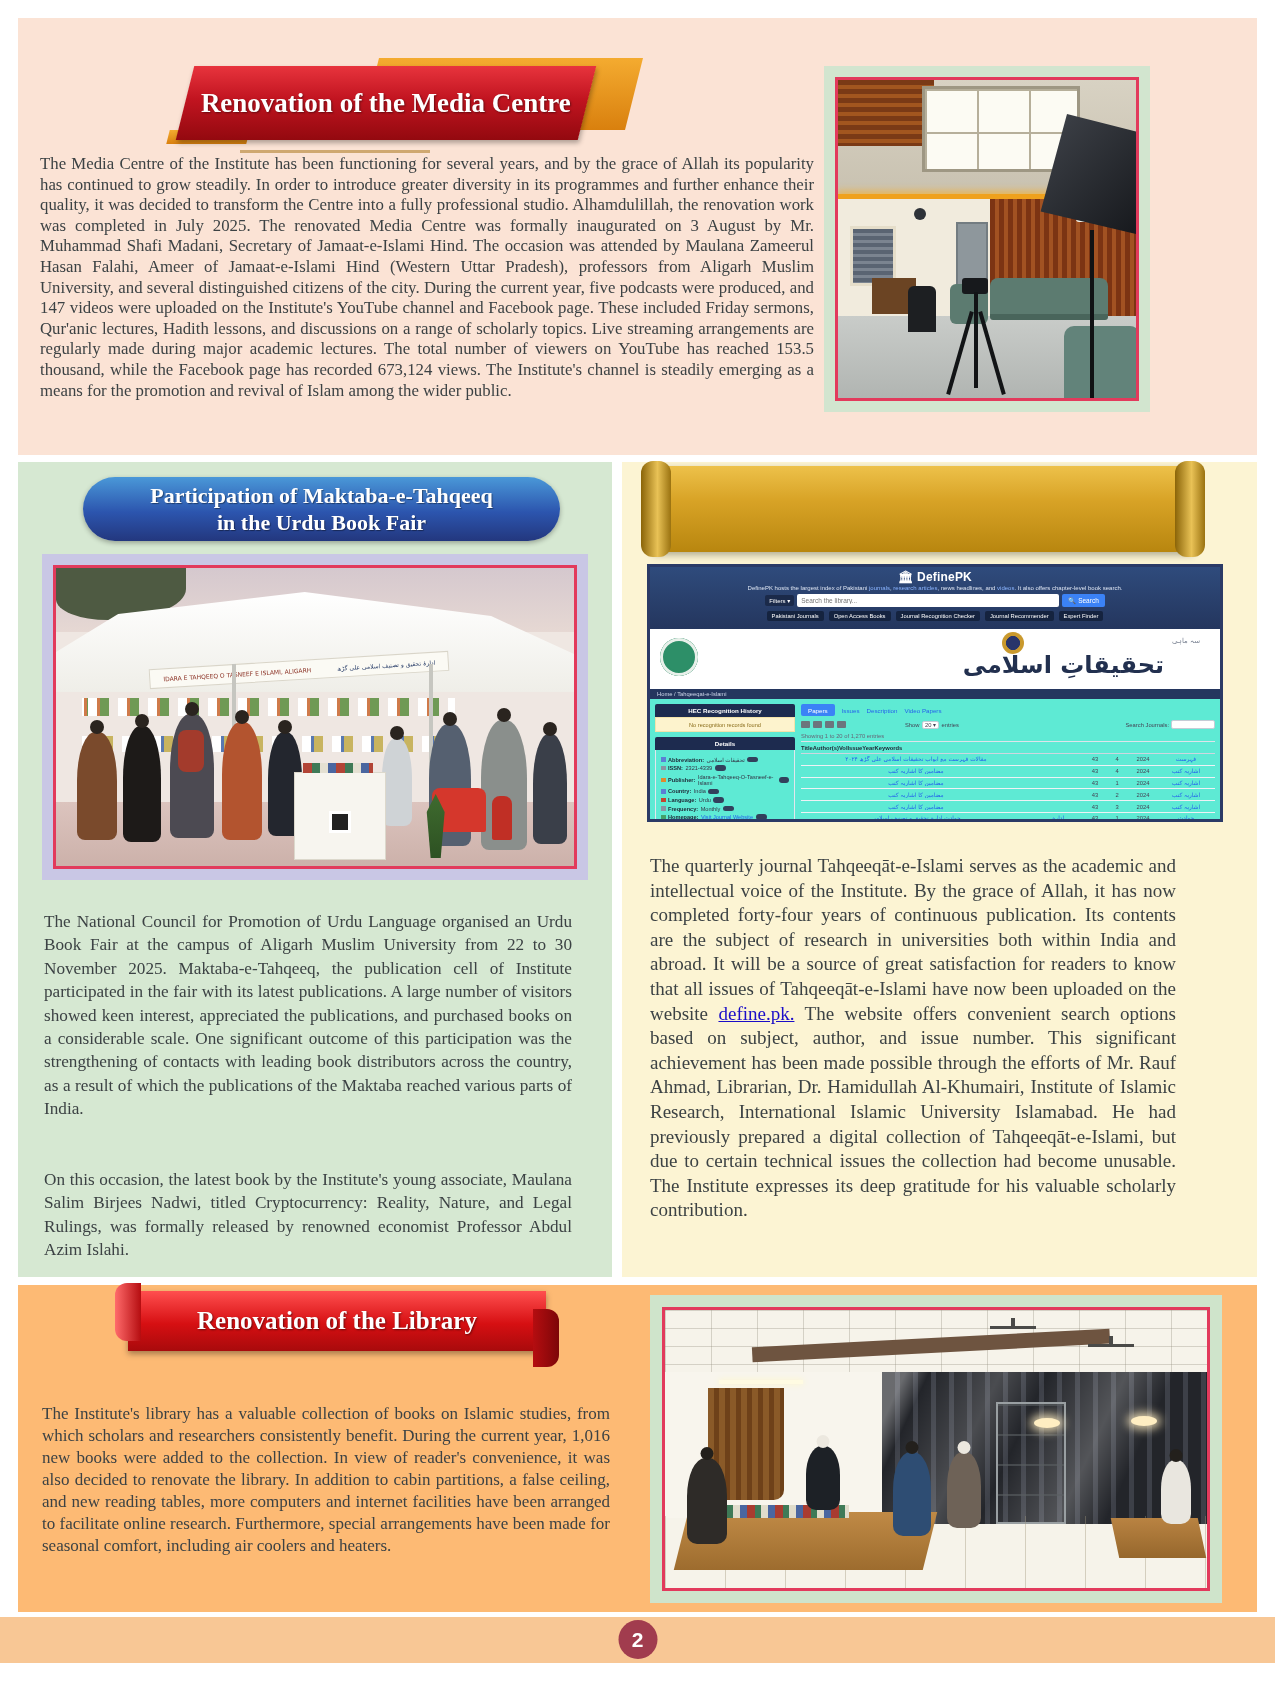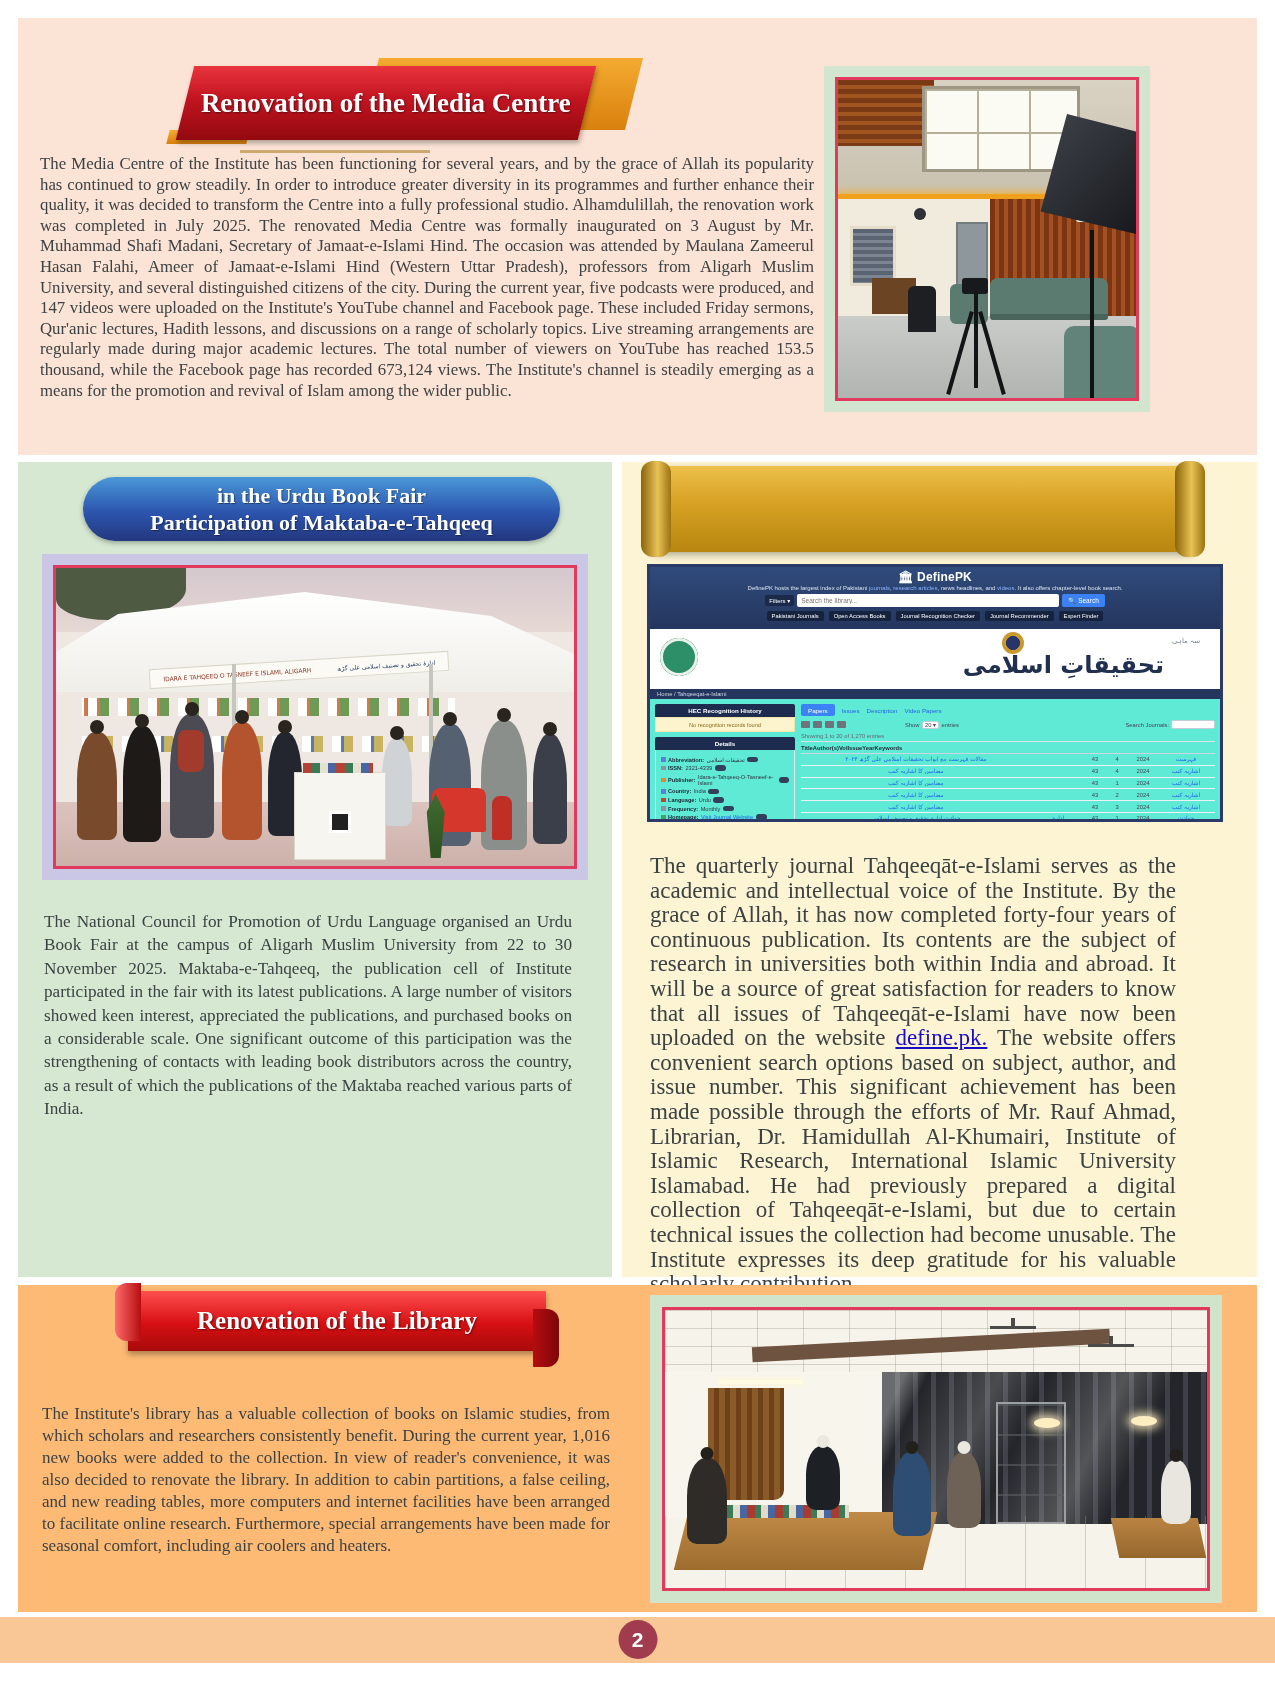--- a/index.html
+++ b/index.html
@@ -11,21 +11,21 @@
   .panel-peach{left:18px;top:18px;width:1239px;height:437px;background:#fbe3d5}
   .panel-green{left:18px;top:462px;width:594px;height:815px;background:#d6e8d2}
   .panel-yellow{left:622px;top:462px;width:635px;height:815px;background:#fcf4d3}
   .panel-blue{left:18px;top:1285px;width:1239px;height:327px;background:#fdba74}
 
   
   .body-p{font-family:"Liberation Serif","DejaVu Serif",serif;text-align:justify;color:#3c4244}
   .media-body{position:absolute;left:22px;top:136px;width:774px;font-size:16.8px;line-height:20.6px}
   .bf-p1{position:absolute;left:26px;top:448px;width:528px;font-size:17.2px;line-height:23.4px}
   .bf-p2{position:absolute;left:26px;top:706px;width:528px;font-size:17.2px;line-height:23.4px}
-  .web-p{position:absolute;left:28px;top:392px;width:526px;font-size:23px;line-height:24.6px}
+  .web-p{position:absolute;left:28px;top:392px;width:526px;font-size:19px;line-height:24.6px}
   .lib-p{position:absolute;left:24px;top:118px;width:568px;font-size:17px;line-height:22px}
   .inline-link{color:#1a0dc8;text-decoration:underline;cursor:pointer}
 
   
   .gold-back{position:absolute;left:352px;top:40px;width:264px;height:72px;
     background:linear-gradient(180deg,#f4ab30,#d9800e);transform:skewX(-14deg)}
   .gold-sliver{position:absolute;left:150px;top:112px;width:80px;height:14px;
     background:linear-gradient(180deg,#f4ab30,#d9800e);transform:skewX(-14deg)}
   .ribbon-media{position:absolute;left:167px;top:48px;width:402px;height:74px;
     background:linear-gradient(180deg,#e8343d 0%,#c11420 45%,#93090f 100%);
@@ -284,22 +284,22 @@
         <div class="mc-cam"></div>
         <div class="mc-tripod"></div>
         <div class="mc-softbox"></div>
         <div class="mc-sbpole"></div>
       </div>
     </div>
   </section>
 
   <section class="panel panel-green">
     <div class="banner-blue">
+      <span class="l">Participation of Maktaba-e-Tahqeeq</span>
       <span class="l">in the Urdu Book Fair</span>
-      <span class="l">Participation of Maktaba-e-Tahqeeq</span>
     </div>
 
     <div class="mat mat-bf">
       <div class="photo bf-photo">
         <div class="bf-sky"></div>
         <div class="bf-tree"></div>
         <div class="bf-tent"></div>
         <div class="bf-interior"></div>
         <div class="bf-fascia">
           <span class="sg">IDARA E TAHQEEQ O TASNEEF E ISLAMI, ALIGARH</span>
@@ -321,20 +321,21 @@
         <div class="bf-chair c2"></div>
         <div class="bf-counter">
           <div class="bf-books"></div>
           <div class="bf-qr"></div>
         </div>
         <div class="bf-plant"></div>
       </div>
     </div>
 
     <p class="body-p bf-p1">The National Council for Promotion of Urdu Language organised an Urdu Book Fair at the campus of Aligarh Muslim University from 22 to 30 November 2025. Maktaba-e-Tahqeeq, the publication cell of Institute participated in the fair with its latest publications. A large number of visitors showed keen interest, appreciated the publications, and purchased books on a considerable scale. One significant outcome of this participation was the strengthening of contacts with leading book distributors across the country, as a result of which the publications of the Maktaba reached various parts of India.</p>
+    <p class="body-p bf-p2">On this occasion, the latest book by the Institute's young associate, Maulana Salim Birjees Nadwi, titled Cryptocurrency: Reality, Nature, and Legal Rulings, was formally released by renowned economist Professor Abdul Azim Islahi.</p>
   </section>
 
   <section class="panel panel-yellow">
     <div class="banner-gold">
     </div>
 
     <div class="shot">
       <div class="shot-header">
         <div class="brand"><span class="bank">🏛</span> <span>DefinePK</span></div>
         <div class="tagline"><span>DefinePK hosts the largest index of Pakistani </span><span class="tl-link">journals</span><span>, </span><span class="tl-link">research articles</span><span>, news headlines, and </span><span class="tl-link">videos</span><span>. It also offers chapter-level book search.</span></div>

